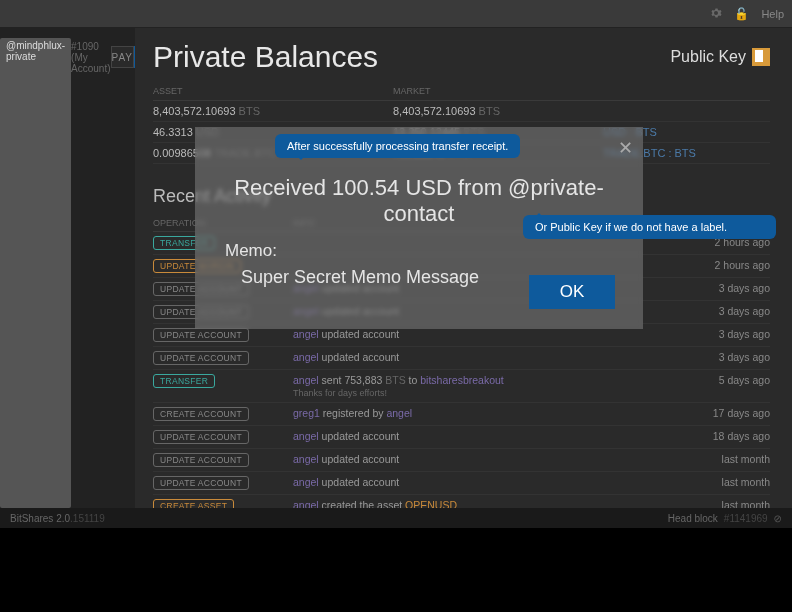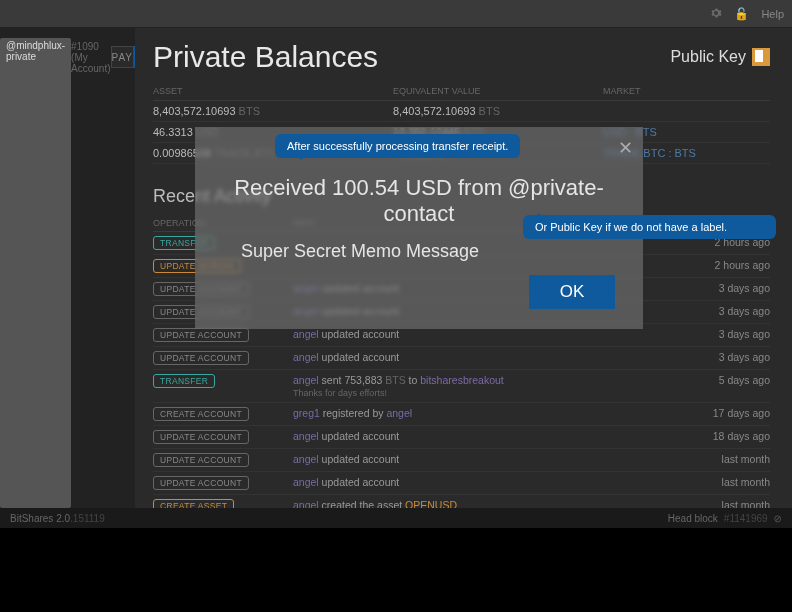--- a/index.html
+++ b/index.html
@@ -97,21 +97,20 @@
   <div class="content">
     <div class="pagehead">
       <div class="title">Private Balances</div>
       <div class="pubkey">
         <span>Public Key</span>
           <span class="pk-icon"></span>
       </div>
     </div>
     <div class="bal-head">
       <div class="col1">ASSET</div>
-      <div class="col2">EQUIVALENT VALUE</div>
       <div class="col3">MARKET</div>
     </div>
     <div id="balances">
         <div class="bal-row">
           <div class="col1"><span class="amt">8,403,572.10693</span><span class="sym">BTS</span></div>
           <div class="col2"><span class="amt">8,403,572.10693</span><span class="sym">BTS</span></div>
           <div class="col3"><span class="mkt"></span></div>
         </div>
         <div class="bal-row">
           <div class="col1"><span class="amt">46.3313</span><span class="sym">USD</span></div>
@@ -203,19 +202,20 @@
       <span>Head block</span> 
       <span style="color:#444">#1141969</span> 
       <span style="color:#555">⊘</span>
     </div>
 </div>
 
 <div class="modal">
   <div class="close">✕</div>
   <div class="modal-body">
     <div class="hline">Received 100.54 USD from @private-contact</div>
+    <div class="memo-l">Memo:</div>
     <div class="memo-t">Super Secret Memo Message</div>
   </div>
   <button class="ok-btn">OK</button>
 </div>
 
 <div class="callout c1">After successfully processing transfer receipt.</div>
 <div class="callout c2">Or Public Key if we do not have a label.</div>
 
 </body></html>

